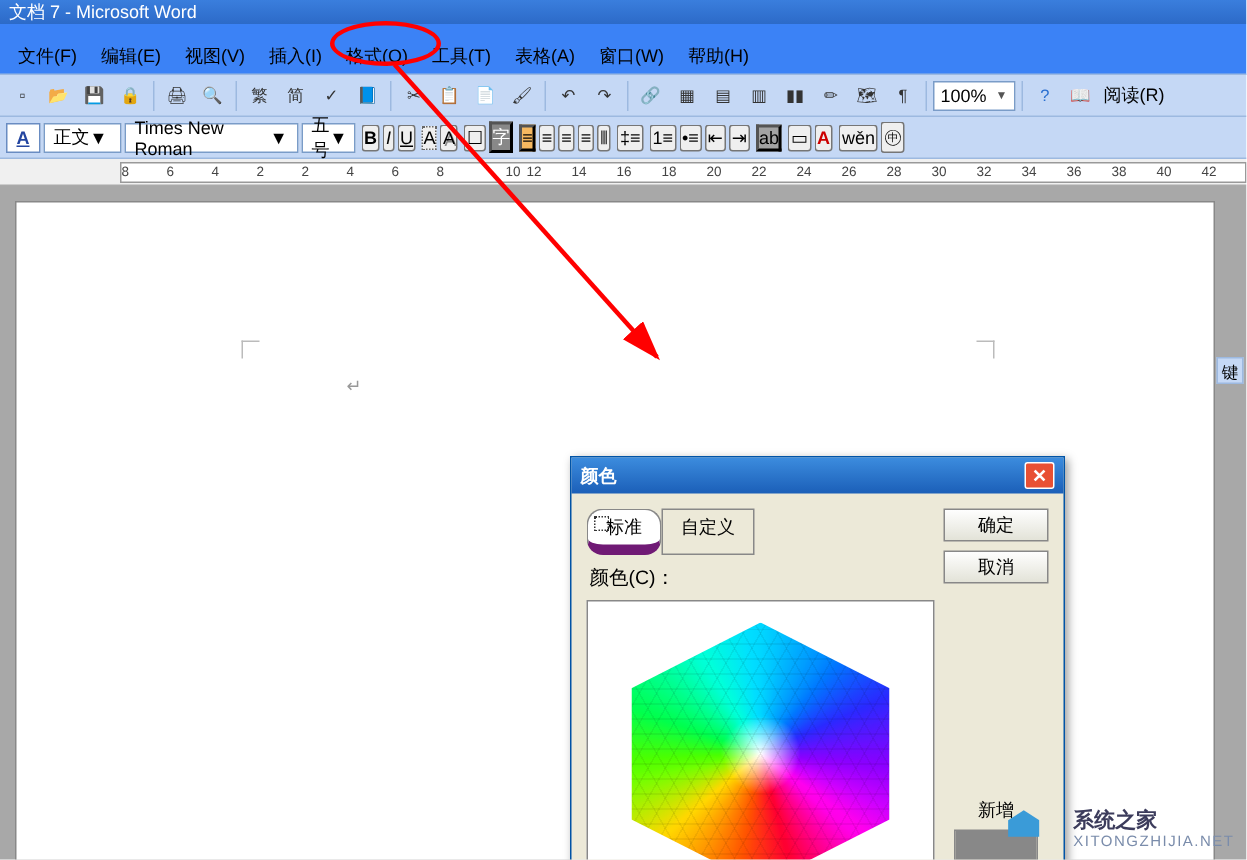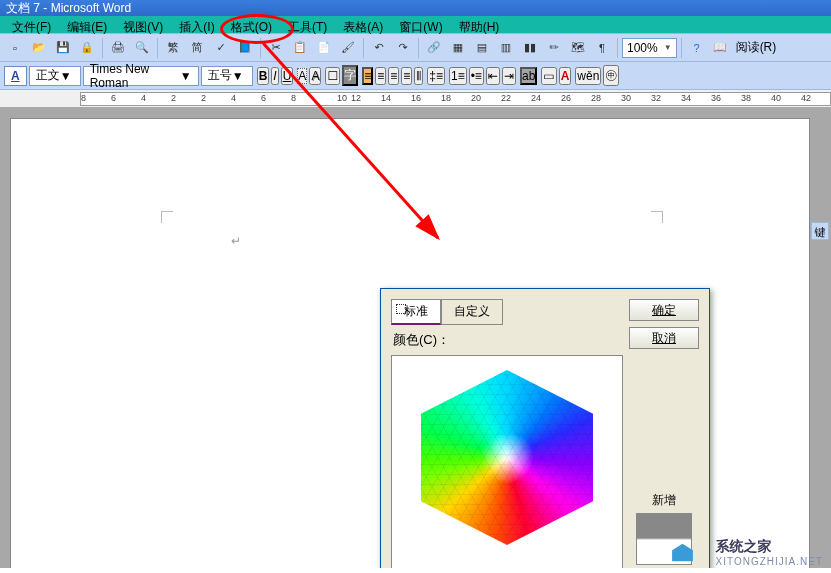--- a/index.html
+++ b/index.html
@@ -1,19 +1,19 @@
 <!DOCTYPE html>
 <html><head>
 <meta charset="utf-8">
 <style>
 * { margin: 0; padding: 0; box-sizing: border-box; font-family: "SimSun", "宋体", Arial, sans-serif; font-size: 12px; }
 body { background: #ffffff; width: 831px; height: 573px; overflow: hidden; position: relative; }
 
 .titlebar { background: linear-gradient(#3a7edd, #2c6ac8); height: 16px; color: #fff; padding: 0 6px; display: flex; align-items: center; }
-.menubar { background: #14b8a6; height: 18px; display: flex; align-items: flex-start; padding: 0 4px; border-bottom: 1px solid #9db9e0; }
+.menubar { background: #3b82f6; height: 34px; display: flex; align-items: flex-end; padding: 0 4px; border-bottom: 1px solid #9db9e0; }
 .menubar span { padding: 3px 8px; cursor: default; }
 .toolbar { background: #c5d8f5; height: 28px; display: flex; align-items: center; padding: 0 4px; border-bottom: 1px solid #9db9e0; gap: 2px; }
 .toolbar .tbtn { width: 22px; height: 22px; border: 1px solid transparent; display: inline-flex; align-items: center; justify-content: center; font-size: 11px; color: #333; background: transparent; }
 .toolbar .sep { width: 1px; height: 20px; background: #9db9e0; margin: 0 2px; }
 .toolbar .combo { height: 20px; background: #fff; border: 1px solid #7a9cc8; padding: 1px 4px; display: flex; align-items: center; font-size: 11px; }
 .toolbar .combo .arrow { margin-left: 6px; font-size: 8px; color: #555; }
 
 .formatbar { background: #c5d8f5; height: 28px; display: flex; align-items: center; padding: 0 4px; border-bottom: 1px solid #9db9e0; gap: 2px; }
 .formatbar .style-label { background: #fff; padding: 2px 6px; border: 1px solid #698cc2; font-weight: bold; color: #2345a0; text-decoration: underline; }
 .formatbar .combo { height: 20px; background: #fff; border: 1px solid #7a9cc8; padding: 1px 6px; display: flex; align-items: center; font-size: 11px; }
@@ -27,50 +27,50 @@
 .doc-margin { position: absolute; left: 150px; top: 92px; width: 12px; height: 12px; border-left: 1px solid #bbb; border-top: 1px solid #bbb; }
 .doc-margin.tr { left: 640px; border-left: none; border-right: 1px solid #bbb; }
 .cursor-mark { position: absolute; left: 220px; top: 115px; font-size: 12px; color: #999; }
 
 .dialog { position: absolute; left: 380px; top: 180px; width: 330px; background: #ece9d8; border: 1px solid #0053a6; box-shadow: 2px 2px 6px rgba(0,0,0,0.4); }
 .dialog-title { background: linear-gradient(#3c8cde, #1b5fb8); height: 24px; color: #fff; display: flex; align-items: center; padding: 0 6px; font-weight: bold; justify-content: space-between; }
 .close-btn { width: 20px; height: 18px; background: #e85034; border: 1px solid #fff; color: #fff; font-weight: bold; display: flex; align-items: center; justify-content: center; font-size: 12px; border-radius: 2px; }
 .dialog-body { padding: 10px; position: relative; }
 .tabs { display: flex; gap: 0; margin-bottom: 6px; }
 .tab { padding: 3px 12px; border: 1px solid #888; background: #ece9d8; font-size: 12px; }
-.tab.active { background: #fff; border-bottom: 2px solid #701a75; position: relative; z-index: 2; }
+.tab.active { background: #fff; border-bottom: 7px solid #701a75; position: relative; z-index: 2; border-radius: 11px; }
 .tab.active::before { content: ""; position: absolute; left: 4px; top: 4px; width: 8px; height: 8px; border: 1px dotted #333; }
 .color-label { font-size: 13px; margin: 4px 0 6px 2px; }
 .color-panel { background: #fff; border: 1px solid #888; padding: 10px; width: 232px; height: 230px; display: flex; flex-direction: column; align-items: center; }
 .hexagon-wrap { width: 200px; height: 175px; position: relative; margin-top: 4px; }
 .hexagon { width: 200px; height: 175px; background:
   radial-gradient(circle at 50% 50%, #ffffff 0%, transparent 20%),
   conic-gradient(from 0deg, #00d3ff, #008bff, #2b2bff, #8b00ff, #ff00d8, #ff0035, #ff6a00, #ffd500, #6aff00, #00ff68, #00ffd3, #00d3ff);
   clip-path: polygon(50% 0%, 93% 25%, 93% 75%, 50% 100%, 7% 75%, 7% 25%);
   filter: saturate(1.1);
 }
 .hex-grid-overlay { position: absolute; inset: 0;
   background-image:
     repeating-linear-gradient(0deg, rgba(0,0,0,0.06) 0 1px, transparent 1px 10px),
     repeating-linear-gradient(60deg, rgba(0,0,0,0.06) 0 1px, transparent 1px 10px),
     repeating-linear-gradient(-60deg, rgba(0,0,0,0.06) 0 1px, transparent 1px 10px);
   clip-path: polygon(50% 0%, 93% 25%, 93% 75%, 50% 100%, 7% 75%, 7% 25%);
 }
 
-.dialog-buttons { position: absolute; right: 10px; top: 10px; display: flex; flex-direction: column; gap: 6px; width: 70px; text-decoration: underline; }
+.dialog-buttons { position: absolute; right: 10px; top: 10px; display: flex; flex-direction: column; gap: 6px; width: 70px; }
 .dlg-btn { height: 22px; border: 1px solid #888; background: linear-gradient(#fefefe, #e3e3d8); font-size: 12px; }
 
 .preview-box { position: absolute; right: 10px; bottom: 10px; width: 70px; text-align: center; }
 .preview-label { font-size: 12px; margin-bottom: 4px; }
 .preview-swatch { width: 56px; height: 52px; border: 1px solid #888; margin: 0 auto; background: linear-gradient(#888888 0%, #888888 48%, #ffffff 52%, #ffffff 100%); }
 
 .annotation-circle { position: absolute; left: 220px; top: 14px; width: 74px; height: 30px; border: 3px solid #ff0000; border-radius: 50%; pointer-events: none; z-index: 50; }
 .annotation-arrow { position: absolute; left: 258px; top: 38px; width: 200px; height: 210px; pointer-events: none; z-index: 50; }
 
-.watermark { position: absolute; right: 8px; bottom: 6px; display: flex; align-items: center; gap: 20px; color: #3a6ea7; font-size: 12px; }
+.watermark { position: absolute; right: 8px; bottom: 6px; display: flex; align-items: flex-start; gap: 20px; color: #3a6ea7; font-size: 12px; }
 .watermark .logo { width: 26px; height: 22px; background: #3a9bd8; clip-path: polygon(50% 10%, 90% 40%, 90% 90%, 10% 90%, 10% 40%); position: relative; }
 .watermark .brand { font-weight: bold; font-size: 14px; color: #3c3c5c; }
 .watermark .url { font-size: 10px; color: #7a8cab; letter-spacing: 1px; }
 
 .kb-hint { position: absolute; right: 2px; top: 114px; writing-mode: vertical-rl; background: #c5d8f5; padding: 2px; border: 1px solid #9db9e0; font-size: 11px; height: 18px; writing-mode: horizontal-tb; width: 18px; text-align: center; }
 </style>
 </head>
 <body>
 
 <div class="titlebar">
@@ -133,21 +133,21 @@
 <div class="formatbar">
   <span class="style-label">A</span>
   <div class="combo" style="width:52px">
     <span>正文</span>
     <span class="arrow">▼</span>
   </div>
   <div class="combo" style="width:116px">
     <span>Times New Roman</span>
     <span class="arrow">▼</span>
   </div>
-  <div class="combo" style="width:52px">
+  <div class="combo" style="width:36px">
     <span>五号</span>
     <span class="arrow">▼</span>
   </div>
   <div class="sep"></div>
   <button class="tbtn" style="font-weight:bold">B</button>
   <button class="tbtn" style="font-style:italic">I</button>
   <button class="tbtn" style="text-decoration:underline">U</button>
   <div class="sep"></div>
   <button class="tbtn" style="border:1px dotted #666">A</button>
   <button class="tbtn" style="text-shadow:1px 1px #888">A</button>
@@ -209,20 +209,26 @@
 
 <div class="workspace">
   <div class="doc-page">
     <div class="doc-margin"></div>
     <div class="doc-margin tr"></div>
     <span class="cursor-mark">↵</span>
   </div>
   <div class="kb-hint">键</div>
 
   <div class="dialog">
+    <div class="dialog-title">
+      <span>颜色</span>
+      <div class="close-btn">
+        <span>✕</span>
+      </div>
+    </div>
     <div class="dialog-body" style="height:286px">
       <div class="tabs">
         <div class="tab active">标准</div>
         <div class="tab">自定义</div>
       </div>
       <div class="color-label">颜色(C)：</div>
       <div class="color-panel">
         <div class="hexagon-wrap">
           <div class="hexagon"></div>
           <div class="hex-grid-overlay"></div>

